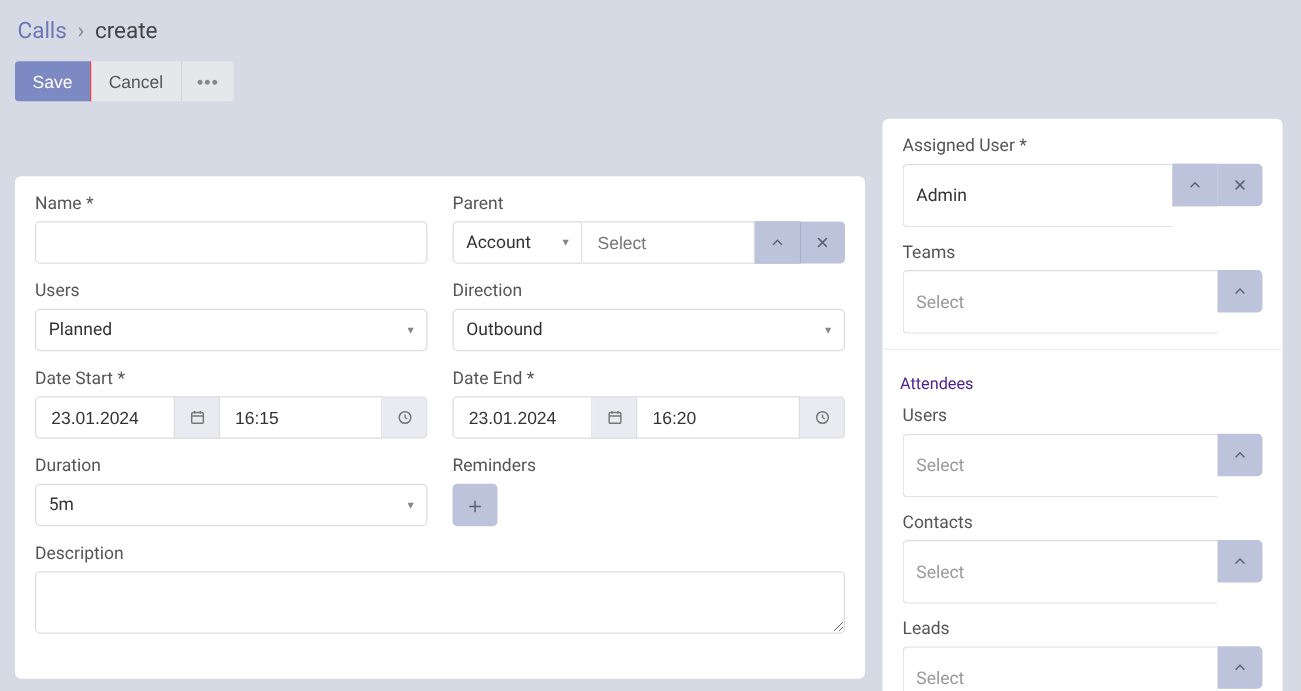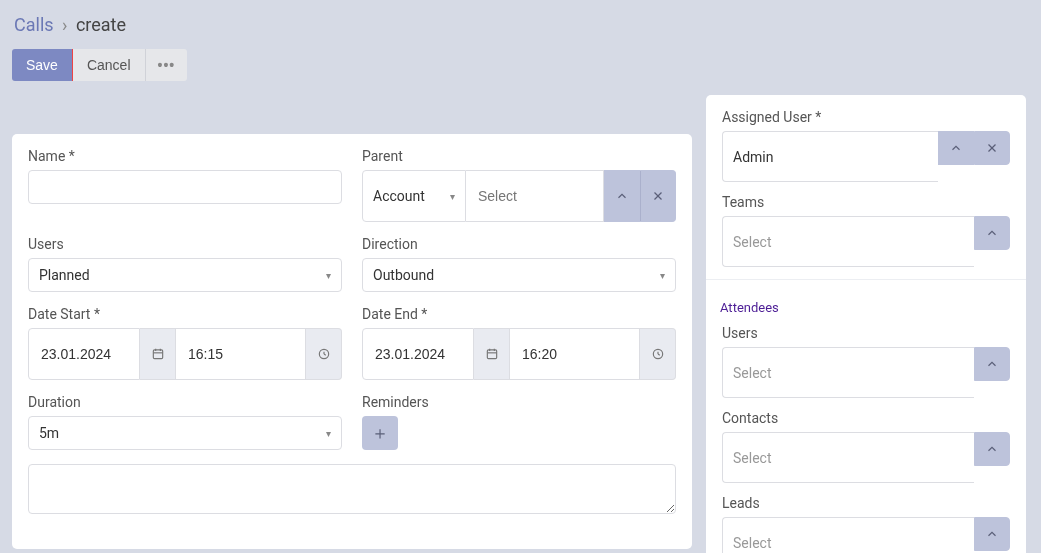--- a/index.html
+++ b/index.html
@@ -122,21 +122,21 @@
   .placeholder { color: #999; }
 
   .hgroup {
     display: flex;
     width: 100%;
   }
   .hgroup > * { border-radius: 0; }
   .hgroup > *:first-child { border-top-left-radius: 4px; border-bottom-left-radius: 4px; }
   .hgroup > *:last-child { border-top-right-radius: 4px; border-bottom-right-radius: 4px; }
   .hgroup .part {
-    height: 52px;
+    height: 34px;
     border: 1px solid #dcdde2;
     display: flex;
     align-items: center;
     padding: 0 10px;
     font-size: 14px;
     color: #333;
     background: #fff;
   }
   .hgroup .part + .part { border-left: none; }
   .hgroup .addon {
@@ -360,20 +360,21 @@
       <div class="field">
         <span class="label">Reminders</span>
         <button class="plusbtn">
           <span>＋</span>
         </button>
       </div>
     </div>
 
     <div class="row">
       <div class="field full">
+        <span class="label">Description</span>
         <textarea class="textarea" style=""></textarea>
       </div>
     </div>
 
   </div>
 
   <div class="panel side">
 
     <div class="field">
       <span class="label">Assigned User *</span>

